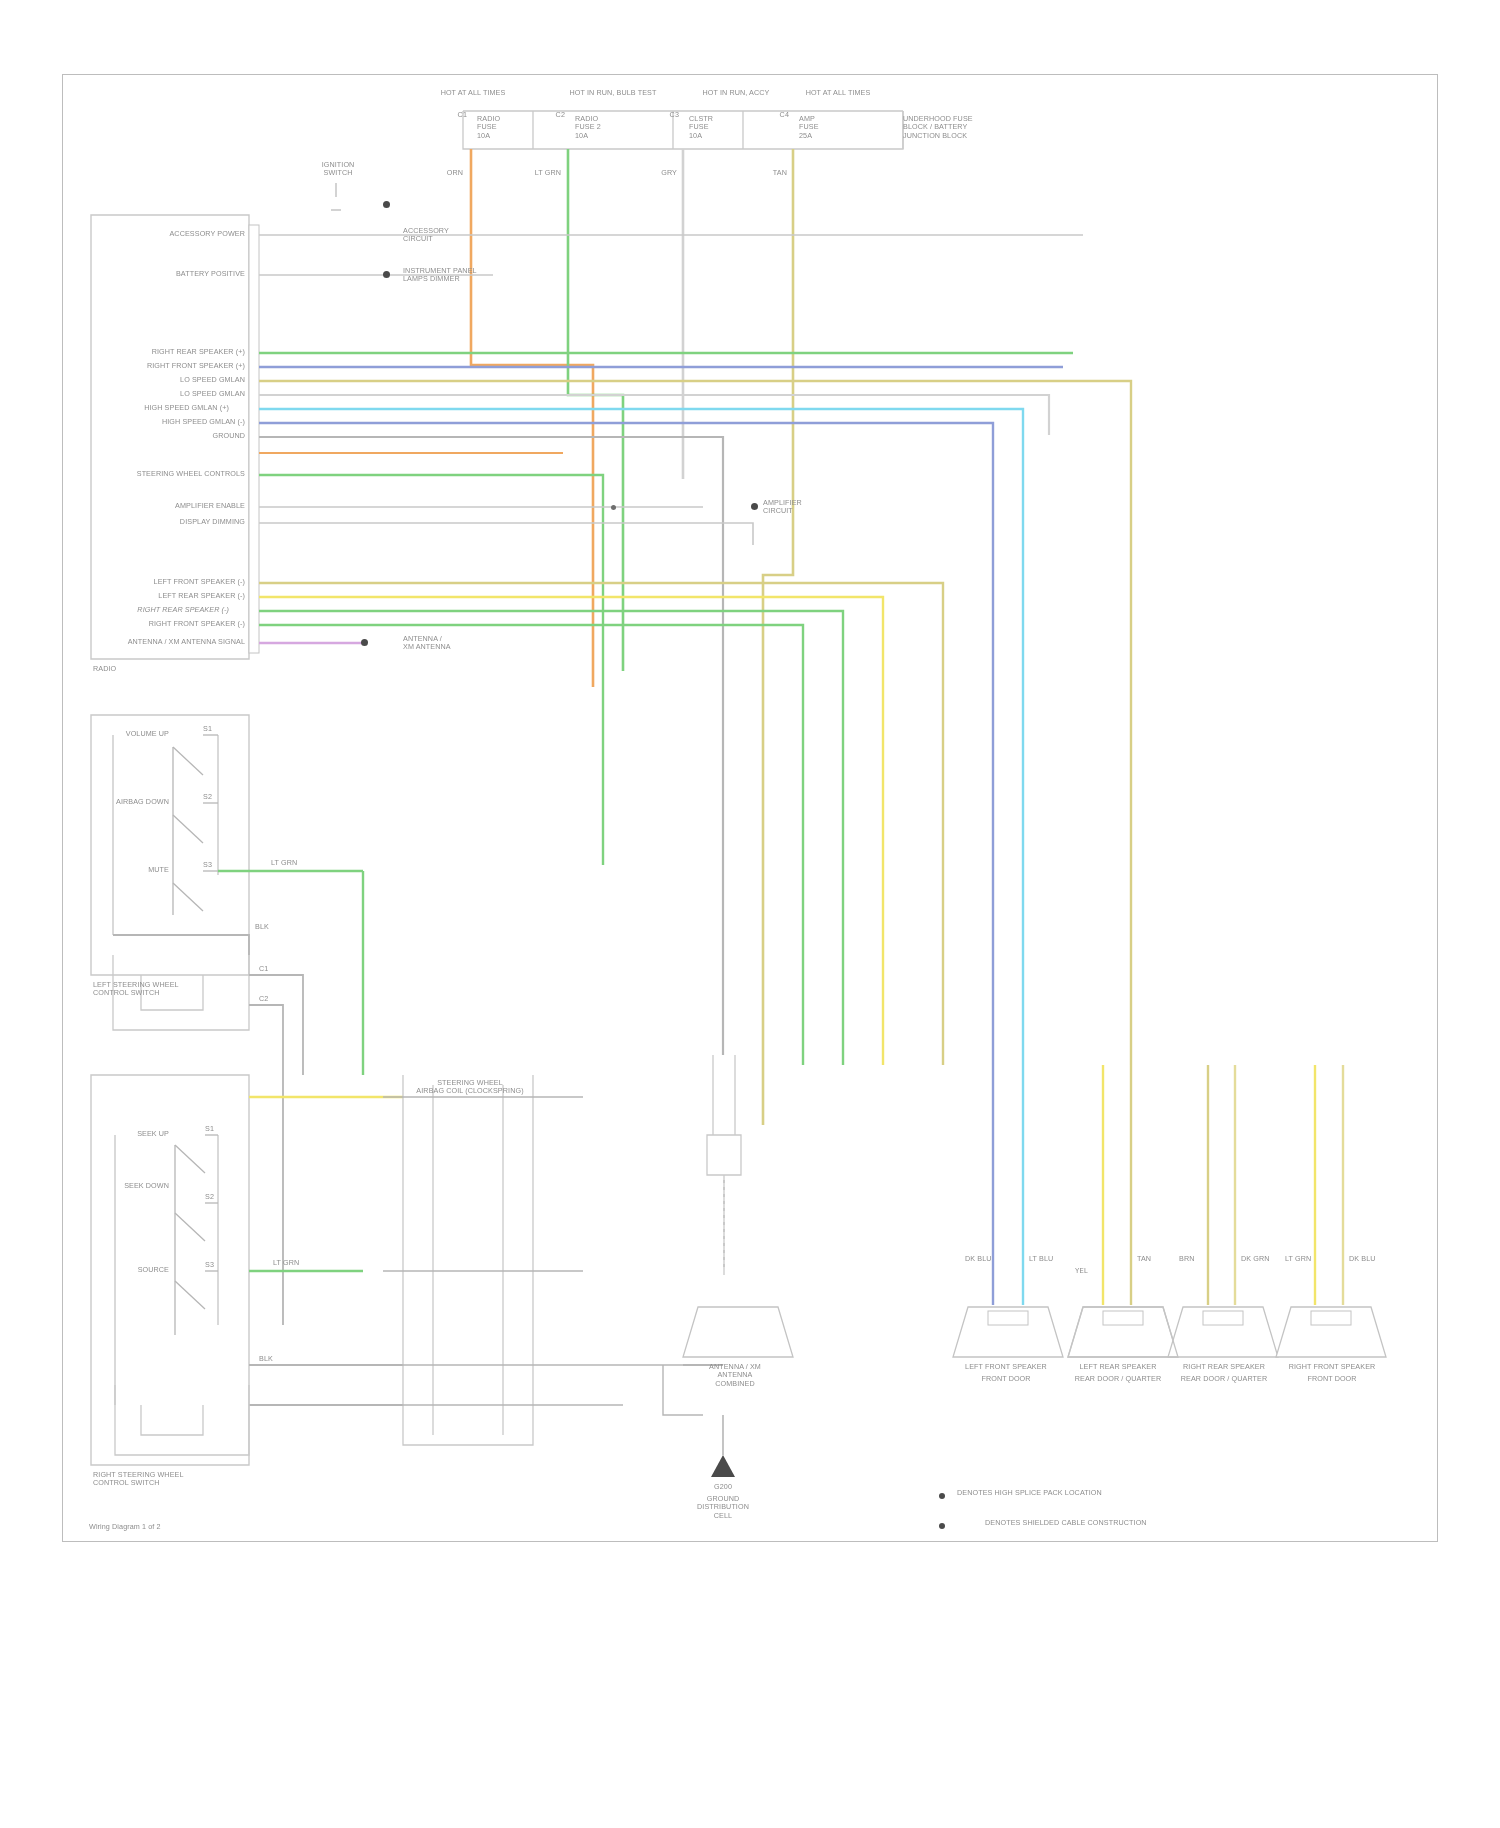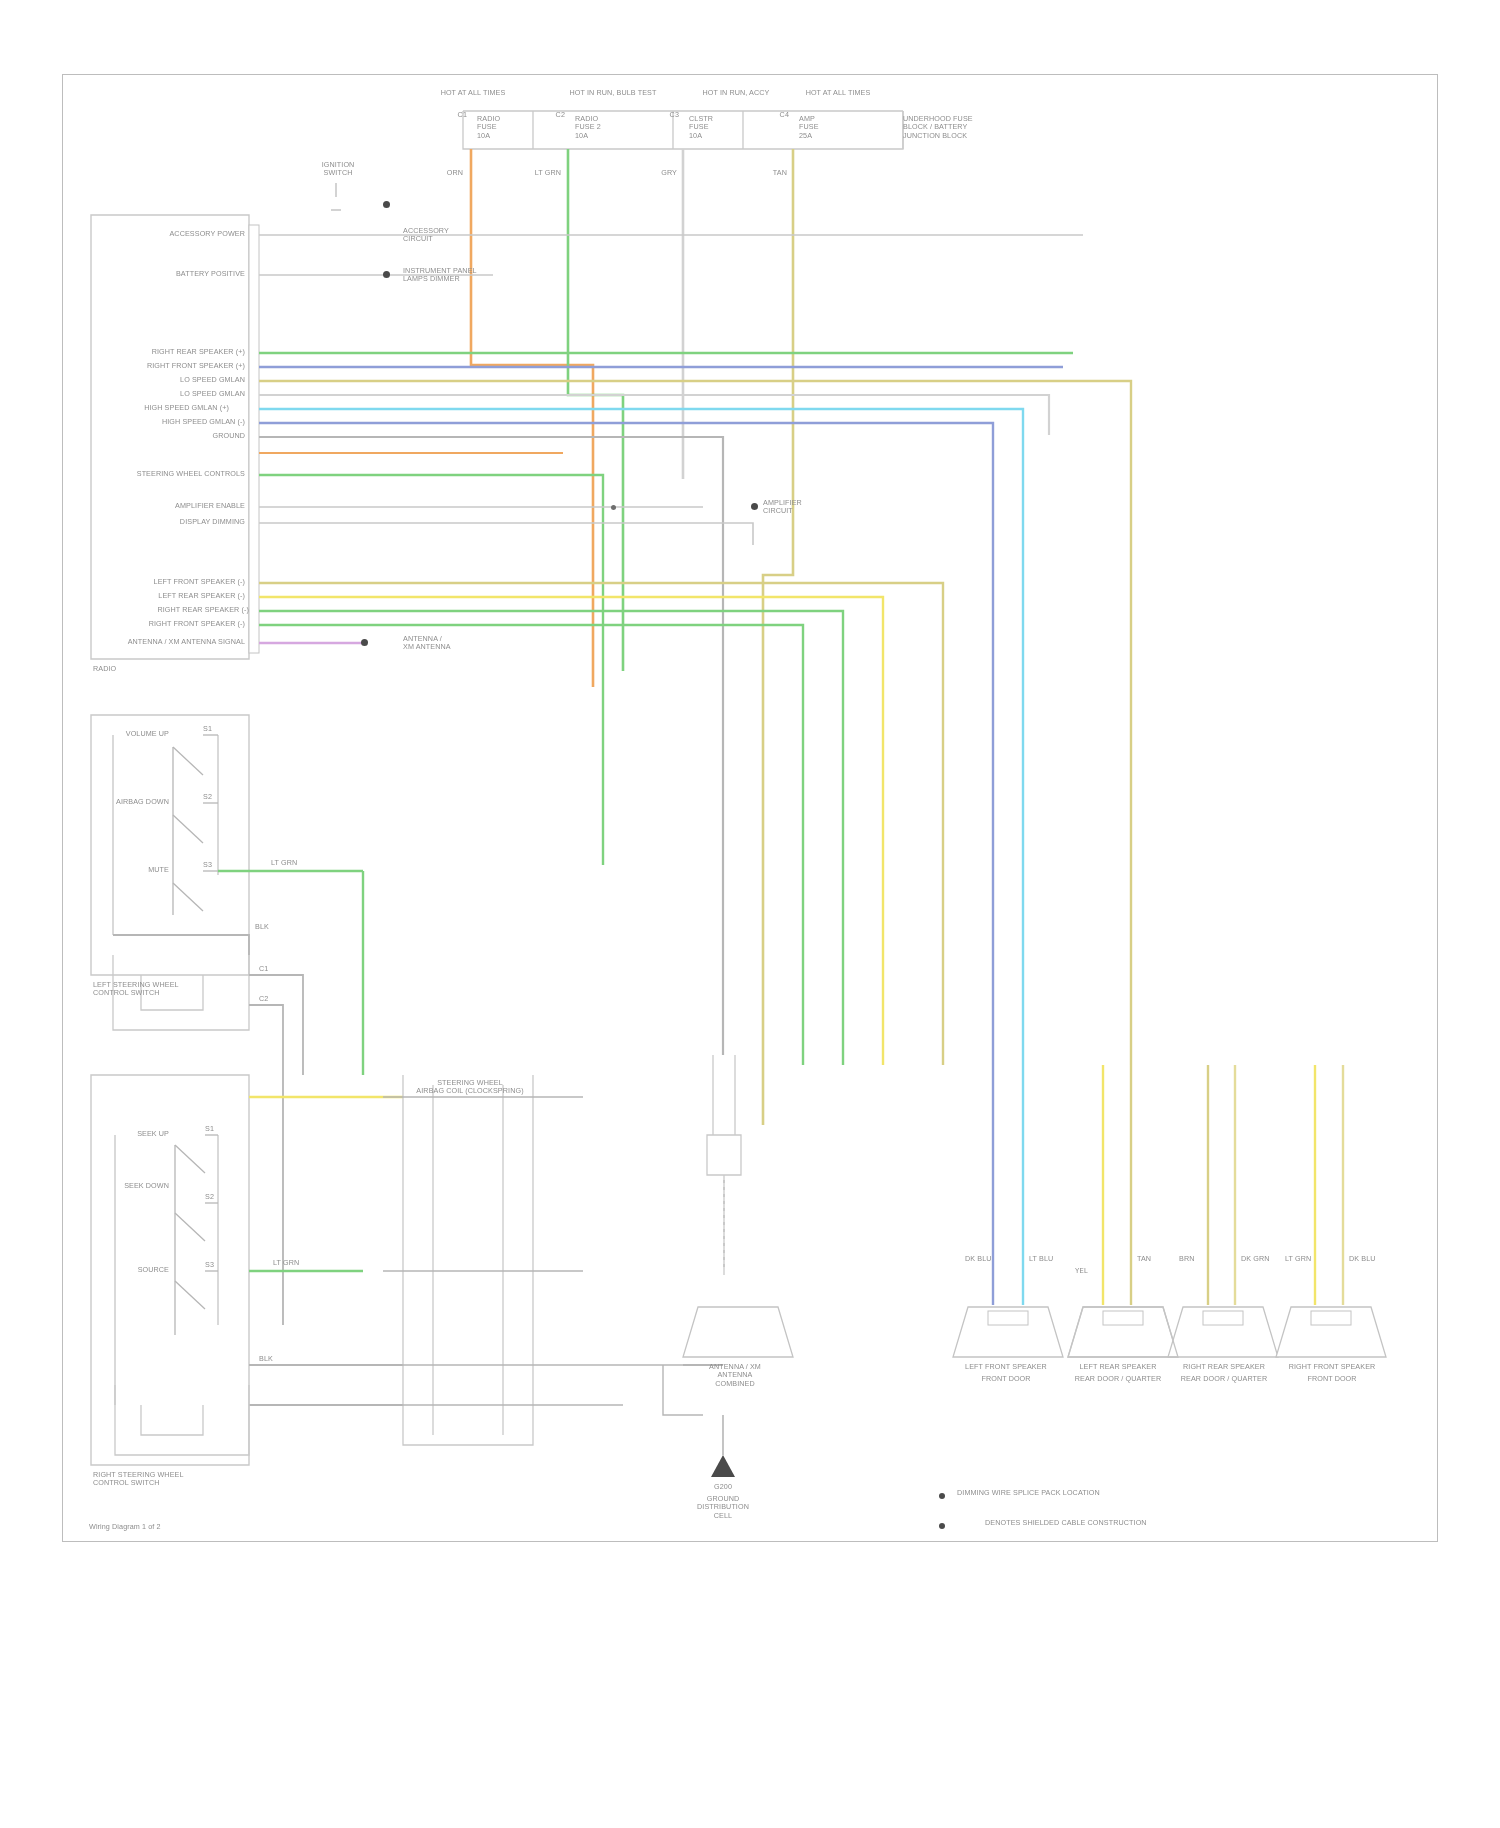--- a/index.html
+++ b/index.html
@@ -233,21 +233,21 @@
     <div class="lbl r" style="left:20px;top:315px;width:162px;">LO SPEED GMLAN</div>
     <div class="lbl r" style="left:4px;top:329px;width:162px;">HIGH SPEED GMLAN (+)</div>
     <div class="lbl r" style="left:20px;top:343px;width:162px;">HIGH SPEED GMLAN (-)</div>
     <div class="lbl r" style="left:20px;top:357px;width:162px;">GROUND</div>
     <div class="lbl r" style="left:20px;top:395px;width:162px;">STEERING WHEEL CONTROLS</div>
     <div class="lbl r" style="left:20px;top:427px;width:162px;">AMPLIFIER ENABLE</div>
     <div class="lbl r" style="left:20px;top:443px;width:162px;">DISPLAY DIMMING</div>
 
     <div class="lbl r" style="left:20px;top:503px;width:162px;">LEFT FRONT SPEAKER (-)</div>
     <div class="lbl r" style="left:20px;top:517px;width:162px;">LEFT REAR SPEAKER (-)</div>
-    <div class="lbl r" style="left:24px;top:531px;width:162px;">RIGHT REAR SPEAKER (-)</div>
+    <div class="lbl r" style="left:4px;top:531px;width:162px;font-style:italic;">RIGHT REAR SPEAKER (-)</div>
     <div class="lbl r" style="left:20px;top:545px;width:162px;">RIGHT FRONT SPEAKER (-)</div>
     <div class="lbl r" style="left:20px;top:563px;width:162px;">ANTENNA / XM ANTENNA SIGNAL</div>
 
     <div class="lbl" style="left:30px;top:590px;">RADIO</div>
 
     <div class="lbl c" style="left:240px;top:86px;width:70px;">IGNITION
 SWITCH</div>
     <div class="lbl" style="left:340px;top:152px;width:90px;">ACCESSORY
 CIRCUIT</div>
     <div class="lbl" style="left:340px;top:192px;width:110px;">INSTRUMENT PANEL
@@ -311,19 +311,19 @@
     <div class="lbl" style="left:902px;top:1180px;">DK BLU</div>
     <div class="lbl" style="left:966px;top:1180px;">LT BLU</div>
     <div class="lbl" style="left:1012px;top:1192px;font-family:Liberation Mono, monospace;">YEL</div>
     <div class="lbl" style="left:1074px;top:1180px;">TAN</div>
     <div class="lbl" style="left:1116px;top:1180px;">BRN</div>
     <div class="lbl" style="left:1178px;top:1180px;">DK GRN</div>
     <div class="lbl" style="left:1222px;top:1180px;">LT GRN</div>
     <div class="lbl" style="left:1286px;top:1180px;">DK BLU</div>
 
     <div class="dot" style="left:876px;top:1418px;width:6px;height:6px;"></div>
-    <div class="lbl" style="left:894px;top:1414px;width:330px;">DIMMING WIRE SPLICE PACK LOCATION</div>
+    <div class="lbl" style="left:894px;top:1414px;width:330px;">DENOTES HIGH SPLICE PACK LOCATION</div>
     <div class="dot" style="left:876px;top:1448px;width:6px;height:6px;"></div>
     <div class="lbl" style="left:894px;top:1444px;width:330px;margin-left:28px;">DENOTES SHIELDED CABLE CONSTRUCTION</div>
 
     <div class="lbl" style="left:4px;top:1448px;margin-left:22px;">Wiring Diagram 1 of 2</div>
   </div>
 </div>
 
 </body></html>

